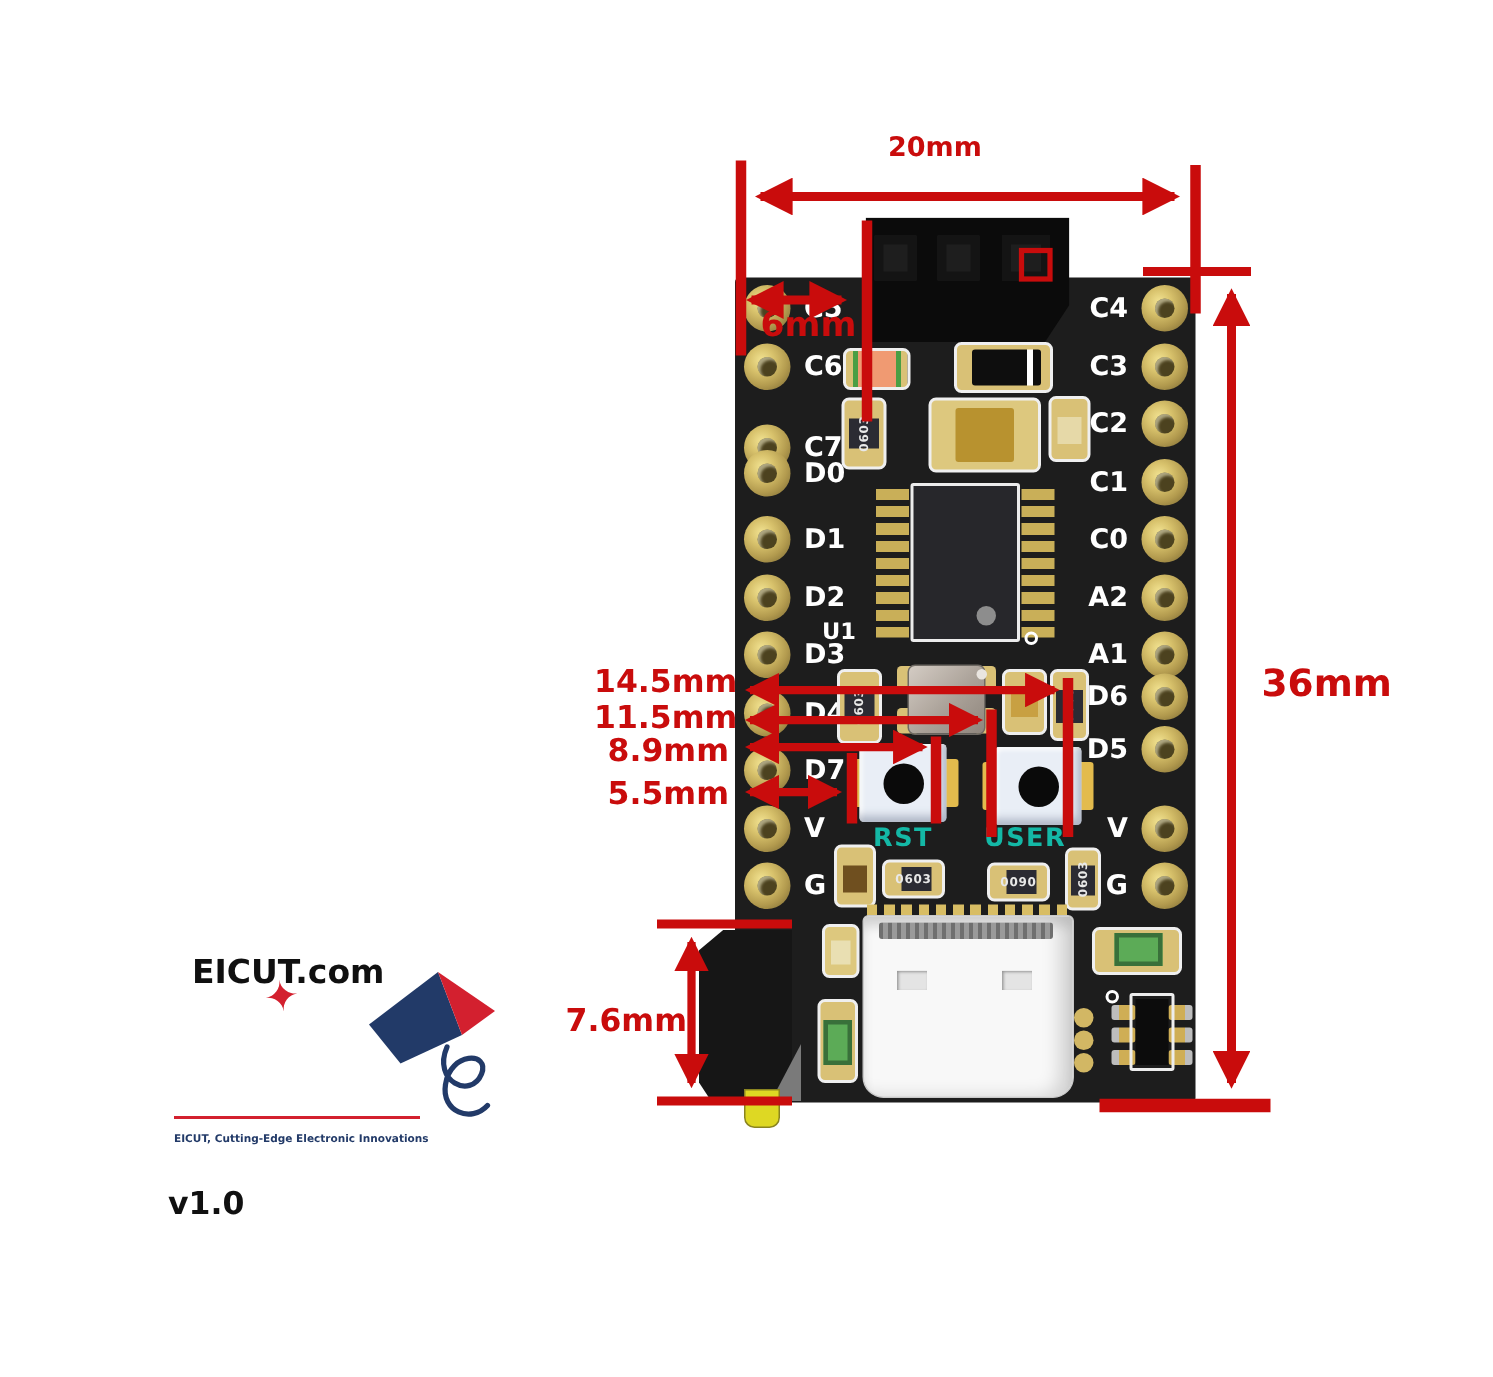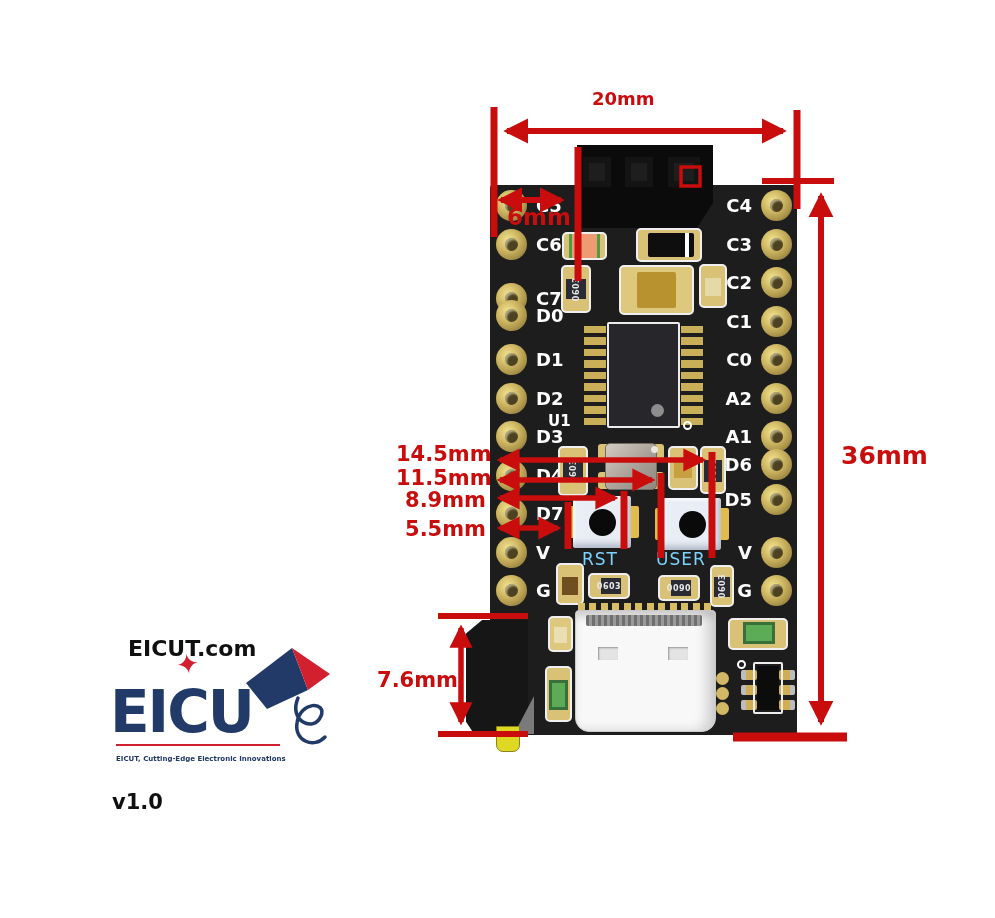--- a/index.html
+++ b/index.html
@@ -56,21 +56,21 @@
           border:1px solid #6f6a64; }
   .crystal .glint { position:absolute; right:6px; top:5px; width:7px; height:7px; border-radius:50%; background:#e9e5e0; }
 
   
   .tact { position:absolute; width:74px; height:52px; }
   .tact .sidepad { position:absolute; top:10px; width:11px; height:32px; background:#e3bb4d; border-radius:2px; }
   .tact .cap { position:absolute; left:8px; top:0; width:58px; height:52px; background:#e9eef6; border-radius:3px;
           box-shadow:inset -3px -4px 6px rgba(105,115,140,.45), inset 2px 2px 3px #ffffff; }
   .tact .dot { position:absolute; left:50%; top:50%; width:27px; height:27px; margin:-13.5px 0 0 -13.5px;
           border-radius:50%; background:#0a0a0a; }
-  .btn-label { position:absolute; color:#7dd3fc; font-weight:normal; font-size:17px; letter-spacing:1px; }
+  .btn-label { position:absolute; color:#14b8a6; font-weight:bold; font-size:17px; letter-spacing:1px; }
 
   
   .usb-pins { position:absolute; left:88px; top:418px; width:134px; height:14px;
           background:repeating-linear-gradient(90deg,#d8bd64 0 7px, rgba(0,0,0,0) 7px 11.5px); }
   .usb { position:absolute; left:85px; top:425px; width:141px; height:122px;
           background:#f8f8f8; border:1px solid #c9c9c9; border-radius:4px 4px 14px 14px;
           box-shadow:inset -9px 0 12px rgba(0,0,0,.15), inset 0 7px 7px rgba(0,0,0,.10); }
   .usb .opening { position:absolute; left:10px; top:4px; width:116px; height:11px; background:#8f8f8f;
           border-radius:2px;
           background-image:repeating-linear-gradient(90deg,#6f6f6f 0 3px,#9a9a9a 3px 6px); }
@@ -367,21 +367,20 @@
   <div class="dim-label" style="left:592px;top:88px;font-size:18px">20mm</div>
   <div class="dim-label" style="left:841px;top:441px;font-size:25px">36mm</div>
   <div class="dim-label" style="left:507px;top:204px;font-size:23px">6mm</div>
   <div class="dim-label" style="left:396px;top:442px;width:90px;text-align:right;font-size:21px">14.5mm</div>
   <div class="dim-label" style="left:396px;top:466px;width:90px;text-align:center;font-size:21px">11.5mm</div>
   <div class="dim-label" style="left:396px;top:488px;width:90px;text-align:right;font-size:21px">8.9mm</div>
   <div class="dim-label" style="left:396px;top:517px;width:90px;text-align:right;font-size:21px">5.5mm</div>
   <div class="dim-label" style="left:370px;top:668px;width:88px;text-align:right;font-size:21px">7.6mm</div>
 
   <div class="brand-site">EICUT.com</div>
-  <div class="logo-text">EICU</div>
   <div class="logo-spark">✦</div>
   <svg class="logo-kite" width="105" height="120" viewBox="0 0 105 120">
     <polygon points="8,40 54,5 70,47 29,66" fill="#223a68"></polygon>
     <polygon points="54,5 92,31 70,47" fill="#d3202f"></polygon>
     <path d="M60,55 C50,78 76,90 83,73 C89,58 62,58 59,80 C56,98 76,106 87,94" fill="none" stroke="#223a68" stroke-width="3.5" stroke-linecap="round"></path>
   </svg>
   <div class="tagline">
     <span>EICUT, Cutting-Edge Electronic Innovations</span>
   </div>
   <div class="brand-ver">v1.0</div>

